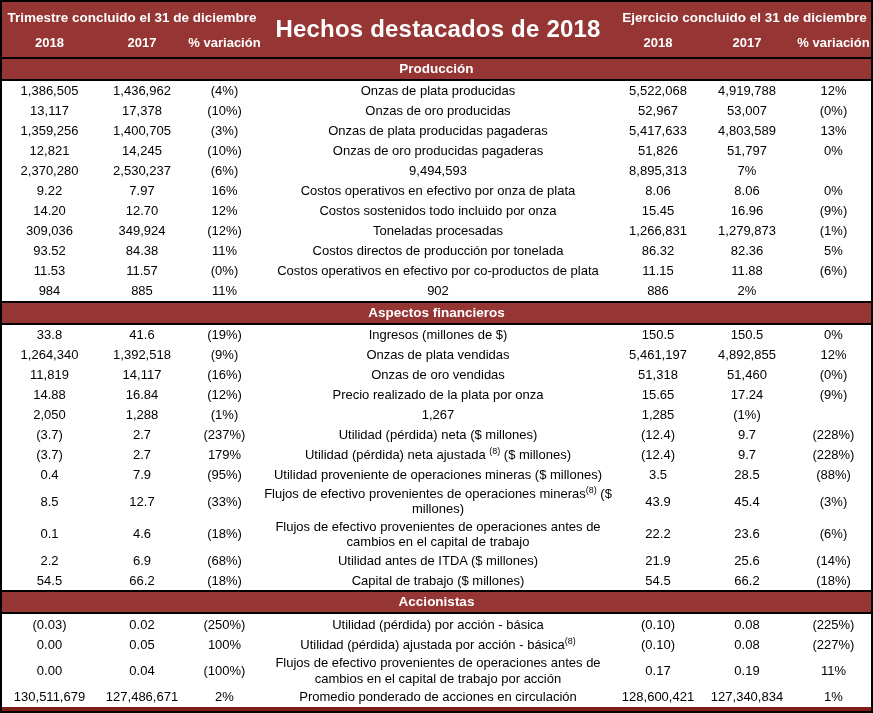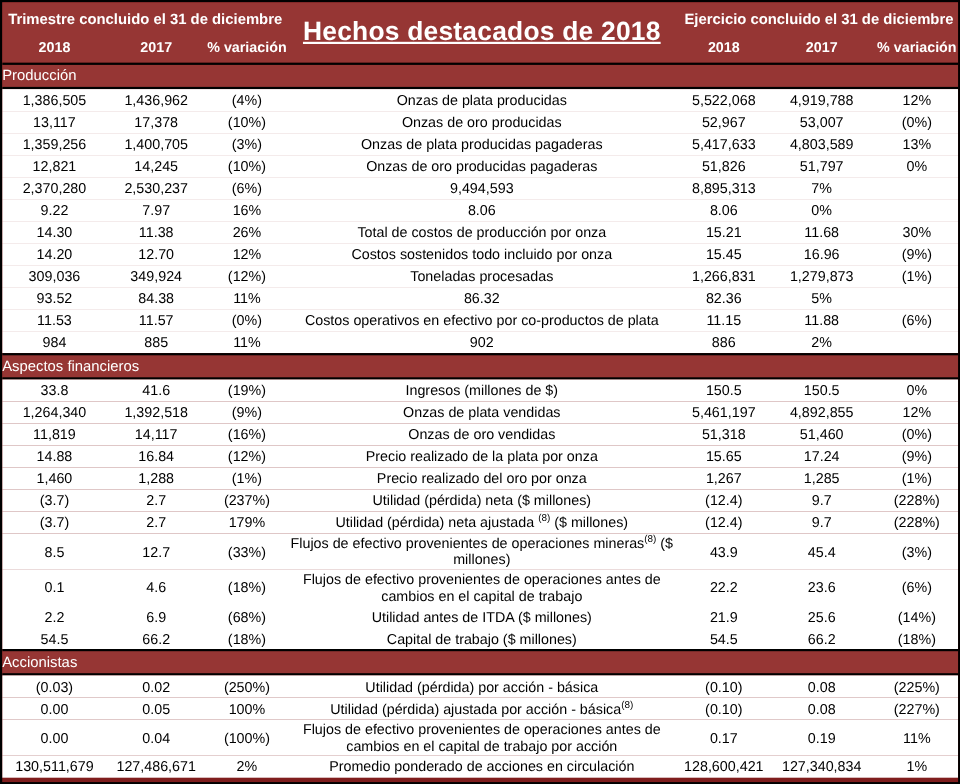--- a/index.html
+++ b/index.html
@@ -17,28 +17,28 @@
   }
   .hdr .h-title-left  { grid-column:1/4; grid-row:1; }
   .hdr .h-title-right { grid-column:5/8; grid-row:1; }
   .h-title-left, .h-title-right {
     text-align:center; font-weight:bold; font-size:13.5px;
     display:flex; align-items:center; justify-content:center;
   }
   .hdr .h-main {
     grid-column:4; grid-row:1/3;
     display:flex; align-items:center; justify-content:center;
-    font-weight:bold; font-size:24px; letter-spacing:0.2px;text-decoration:underline;
+    font-weight:bold; font-size:24px; letter-spacing:0.2px;
   }
   .h-col {
     grid-row:2; text-align:right; font-weight:bold; font-size:13px;
     display:flex; align-items:center; justify-content:center;
   }
   .band {
-    background:#963634; color:#fff; font-weight:normal;
+    background:#963634; color:#fff; text-align:center; font-weight:bold;
     font-size:13.5px; padding:2px 0 3px 0;
     border-top:2px solid #000; border-bottom:2px solid #000;
   }
   .row {
     display:grid;
     grid-template-columns:95px 90px 75px 352px 88px 90px 83px;
     min-height:20px; align-items:center; background:#fff;
   }
   .cell {
     text-align:center; font-size:13px; color:#000; line-height:1.18;
@@ -106,32 +106,24 @@
         <div class="cell">2,530,237</div>
         <div class="cell">(6%)</div>
         <div class="cell">9,494,593</div>
         <div class="cell">8,895,313</div>
         <div class="cell">7%</div>
       </div>
       <div class="row">
         <div class="cell">9.22</div>
         <div class="cell">7.97</div>
         <div class="cell">16%</div>
+        <div class="cell"><span>Costos operativos en efectivo por onza de plata</span><sup></sup><span></span></div>
         <div class="cell">8.06</div>
         <div class="cell">8.06</div>
         <div class="cell">0%</div>
-      </div>
-      <div class="row">
-        <div class="cell">14.30</div>
-        <div class="cell">11.38</div>
-        <div class="cell">26%</div>
-        <div class="cell"><span>Total de costos de producción por onza</span><sup></sup><span></span></div>
-        <div class="cell">15.21</div>
-        <div class="cell">11.68</div>
-        <div class="cell">30%</div>
       </div>
       <div class="row">
         <div class="cell">14.20</div>
         <div class="cell">12.70</div>
         <div class="cell">12%</div>
         <div class="cell"><span>Costos sostenidos todo incluido por onza</span><sup></sup><span></span></div>
         <div class="cell">15.45</div>
         <div class="cell">16.96</div>
         <div class="cell">(9%)</div>
       </div>
@@ -141,20 +133,21 @@
         <div class="cell">(12%)</div>
         <div class="cell"><span>Toneladas procesadas</span><sup></sup><span></span></div>
         <div class="cell">1,266,831</div>
         <div class="cell">1,279,873</div>
         <div class="cell">(1%)</div>
       </div>
       <div class="row">
         <div class="cell">93.52</div>
         <div class="cell">84.38</div>
         <div class="cell">11%</div>
+        <div class="cell"><span>Costos directos de producción por tonelada</span><sup></sup><span></span></div>
         <div class="cell">86.32</div>
         <div class="cell">82.36</div>
         <div class="cell">5%</div>
       </div>
       <div class="row">
         <div class="cell">11.53</div>
         <div class="cell">11.57</div>
         <div class="cell">(0%)</div>
         <div class="cell"><span>Costos operativos en efectivo por co-productos de plata</span><sup></sup><span></span></div>
         <div class="cell">11.15</div>
@@ -200,24 +193,23 @@
       <div class="row">
         <div class="cell">14.88</div>
         <div class="cell">16.84</div>
         <div class="cell">(12%)</div>
         <div class="cell"><span>Precio realizado de la plata por onza</span><sup></sup><span></span></div>
         <div class="cell">15.65</div>
         <div class="cell">17.24</div>
         <div class="cell">(9%)</div>
       </div>
       <div class="row">
-        <div class="cell">1,460</div>
+        <div class="cell">2,050</div>
         <div class="cell">1,288</div>
         <div class="cell">(1%)</div>
-        <div class="cell"><span>Precio realizado del oro por onza</span><sup></sup><span></span></div>
         <div class="cell">1,267</div>
         <div class="cell">1,285</div>
         <div class="cell">(1%)</div>
       </div>
       <div class="row">
         <div class="cell">(3.7)</div>
         <div class="cell">2.7</div>
         <div class="cell">(237%)</div>
         <div class="cell"><span>Utilidad (pérdida) neta ($ millones)</span><sup></sup><span></span></div>
         <div class="cell">(12.4)</div>
@@ -227,20 +219,29 @@
       <div class="row">
         <div class="cell">(3.7)</div>
         <div class="cell">2.7</div>
         <div class="cell">179%</div>
         <div class="cell"><span>Utilidad (pérdida) neta ajustada </span><sup>(8)</sup><span> ($ millones)</span></div>
         <div class="cell">(12.4)</div>
         <div class="cell">9.7</div>
         <div class="cell">(228%)</div>
       </div>
       <div class="row">
+        <div class="cell">0.4</div>
+        <div class="cell">7.9</div>
+        <div class="cell">(95%)</div>
+        <div class="cell"><span>Utilidad proveniente de operaciones mineras ($ millones)</span><sup></sup><span></span></div>
+        <div class="cell">3.5</div>
+        <div class="cell">28.5</div>
+        <div class="cell">(88%)</div>
+      </div>
+      <div class="row">
         <div class="cell">8.5</div>
         <div class="cell">12.7</div>
         <div class="cell">(33%)</div>
         <div class="cell"><span>Flujos de efectivo provenientes de operaciones mineras</span><sup>(8)</sup><span> ($ millones)</span></div>
         <div class="cell">43.9</div>
         <div class="cell">45.4</div>
         <div class="cell">(3%)</div>
       </div>
       <div class="row">
         <div class="cell">0.1</div>

